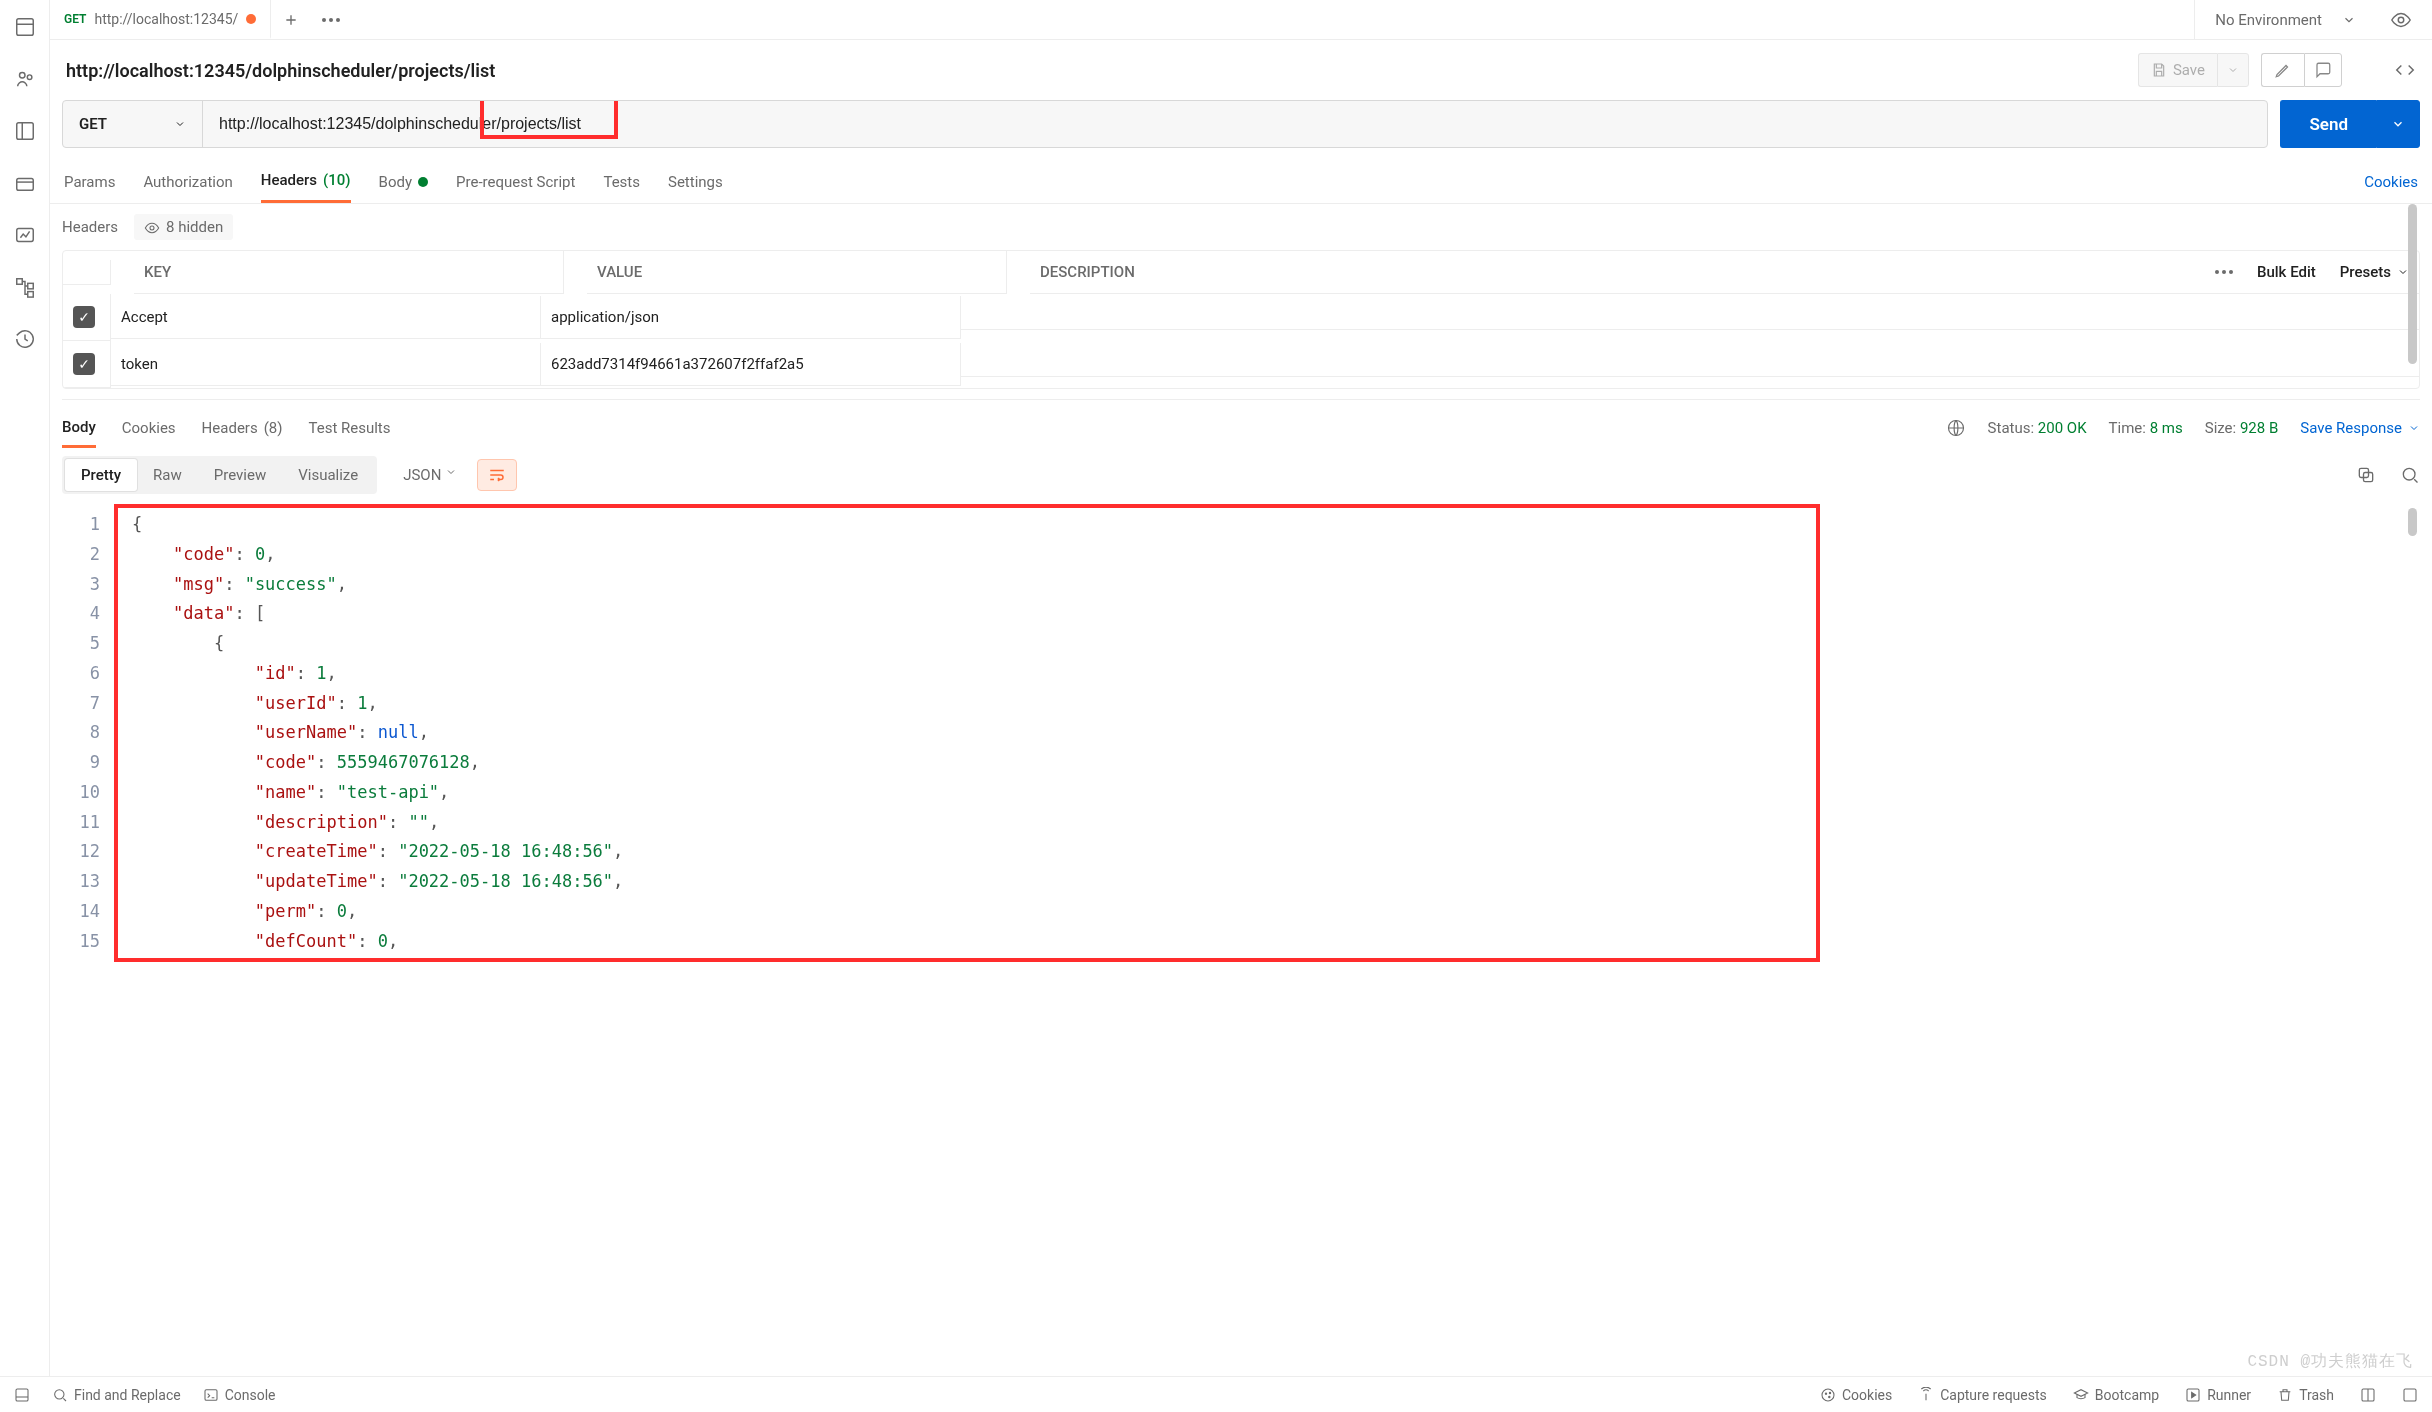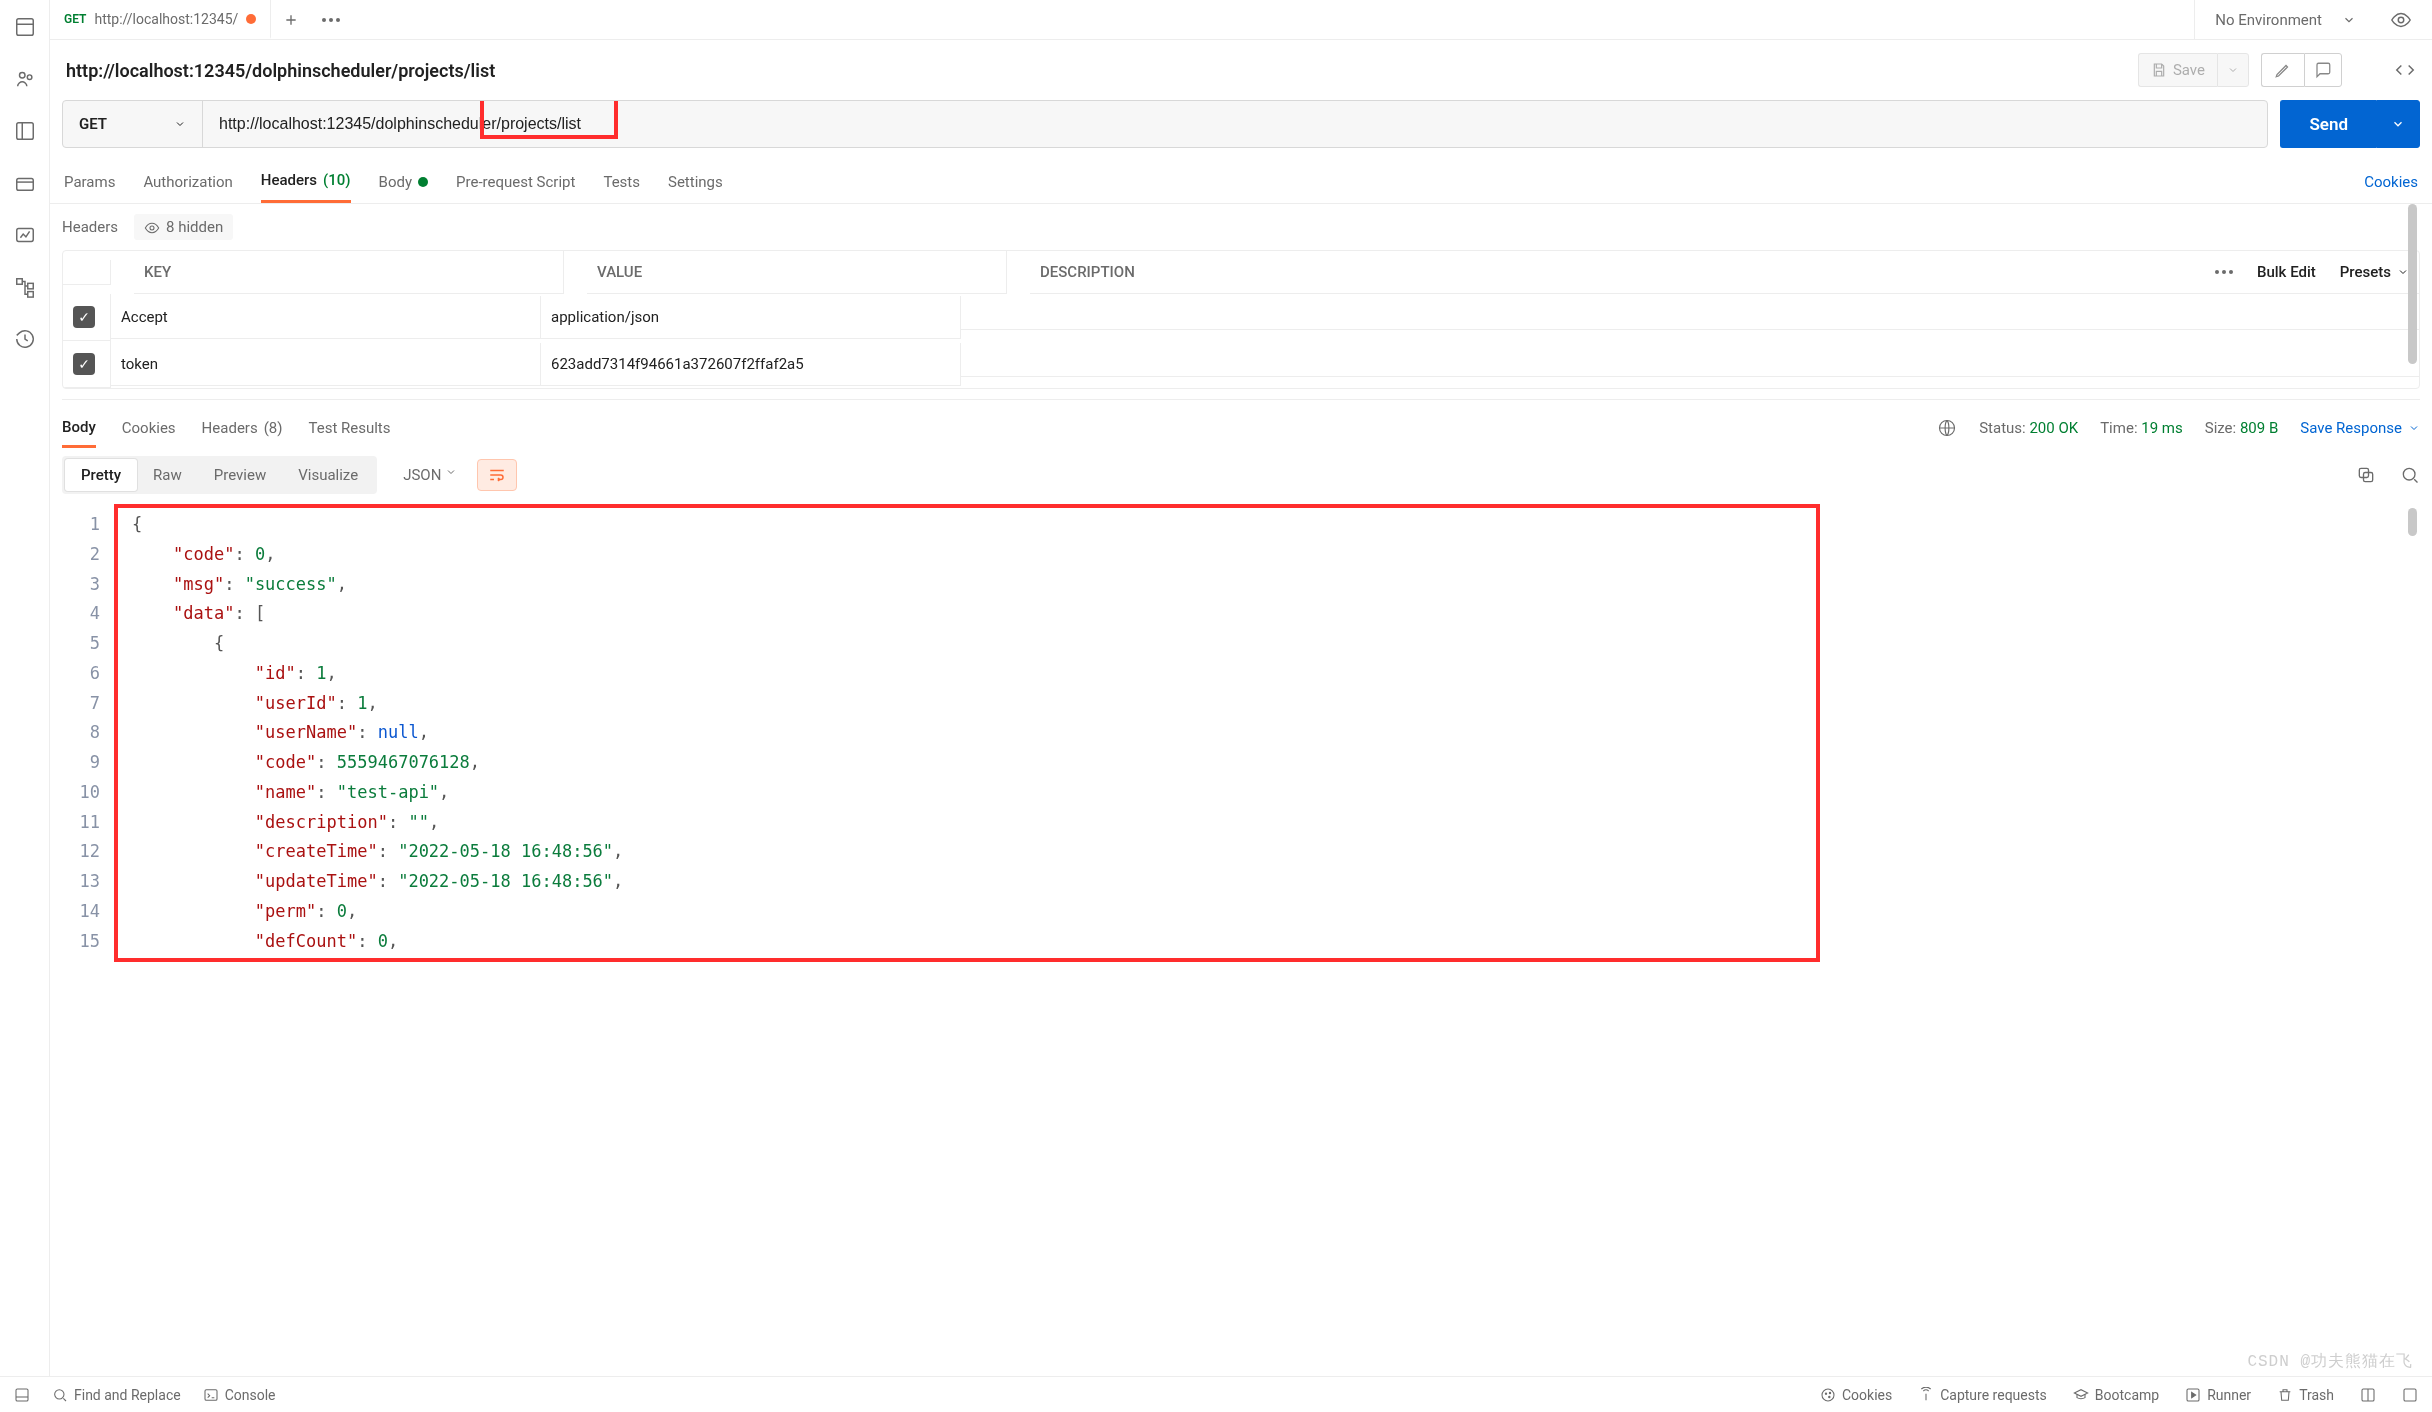--- a/index.html
+++ b/index.html
@@ -439,22 +439,22 @@
         <span class="cnt">(8)</span>
       </span>
       <span class="rt2">Test Results</span>
 
       <div class="respMeta">
         <svg width="20" height="20" viewBox="0 0 24 24" fill="none" stroke="#6B6B6B" stroke-width="1.4">
             <circle cx="12" cy="12" r="9"></circle>
             <path d="M3 12h18M12 3c3 3 3 15 0 18M12 3c-3 3-3 15 0 18"></path>
           </svg>
         <span><span>Status:</span> <span class="g">200 OK</span></span>
-        <span><span>Time:</span> <span class="g">19 ms</span></span>
-        <span><span>Size:</span> <span class="g">809 B</span></span>
+        <span><span>Time:</span> <span class="g">8 ms</span></span>
+        <span><span>Size:</span> <span class="g">928 B</span></span>
         <span class="save">
           <span>Save Response</span>
           <svg width="12" height="12" viewBox="0 0 24 24" fill="none" stroke="currentColor" stroke-width="2">
               <path d="M6 9l6 6 6-6"></path>
             </svg>
         </span>
       </div>
     </div>
 
     <div class="viewTabs">

